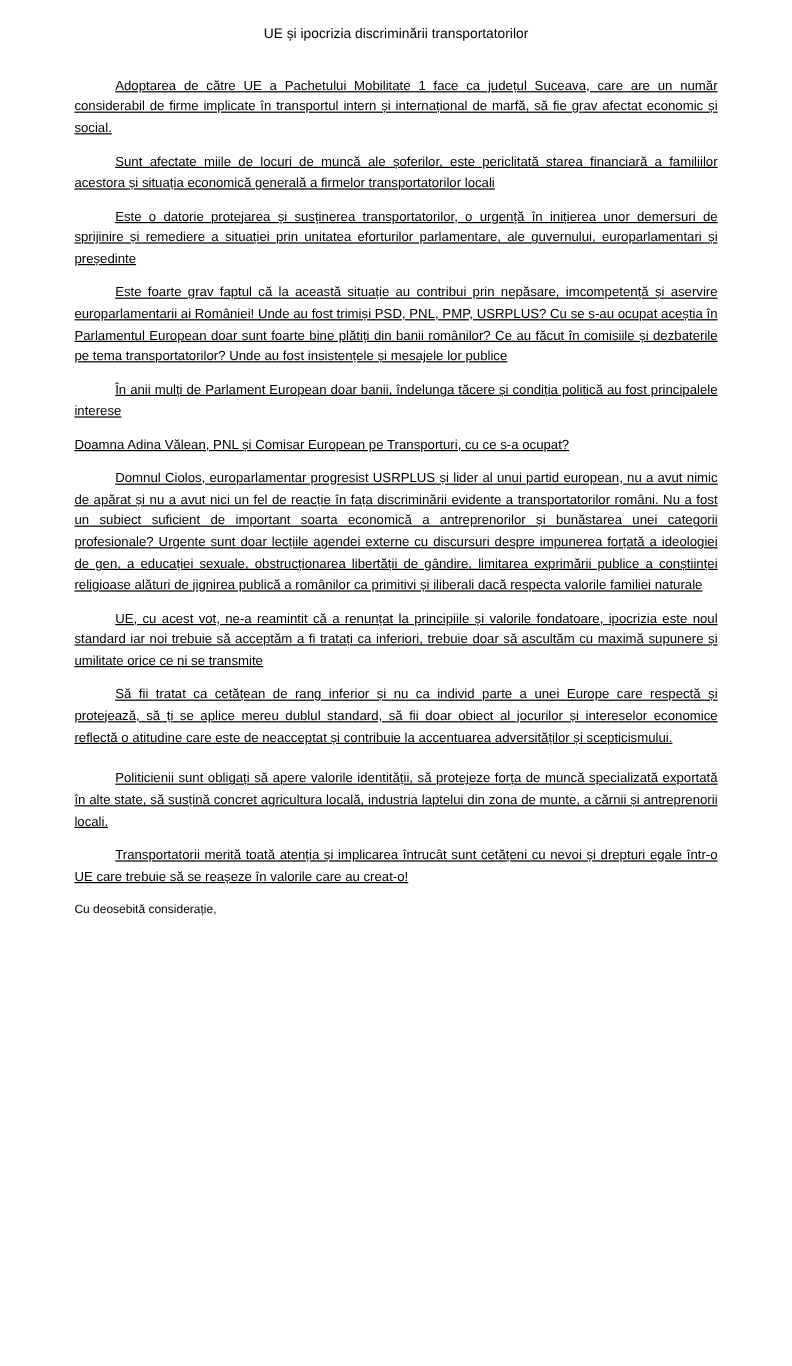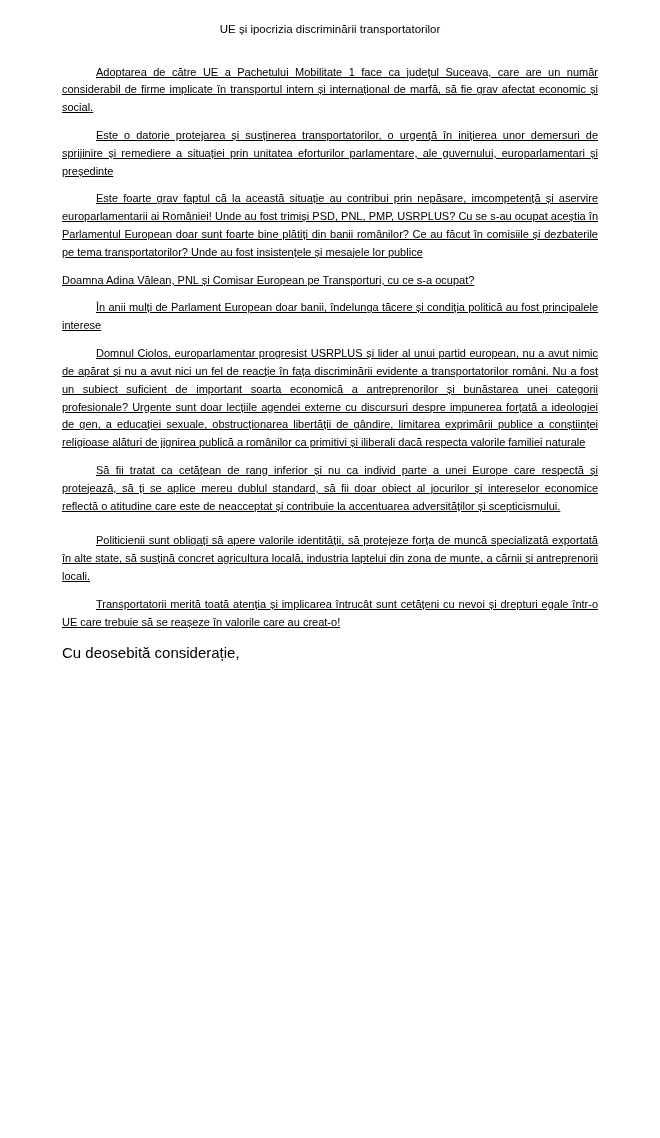--- a/index.html
+++ b/index.html
@@ -39,42 +39,44 @@
     text-indent: 34px;
     text-decoration: underline;
   }
   p.para.noindent {
     text-indent: 0;
   }
   p.para.gap-before {
     margin-top: 17px;
   }
   .signature-block {
-    font-size: 15px;
+    font-size: 10px;
     line-height: 1.62;
   }
   .signature-block p {
     margin: 0 0 14px 0;
     text-indent: 0;
   }
 </style>
 </head>
 <body>
 
 <div class="page">
 
   <h1 class="doc-title">UE și ipocrizia discriminării transportatorilor</h1>
 
   <div class="body-block">
     <p class="para">Adoptarea de către UE a Pachetului Mobilitate 1 face ca județul Suceava, care are un număr considerabil de firme implicate în transportul intern și internațional de marfă, să fie grav afectat economic și social.</p>
+    <p class="para">Sunt afectate miile de locuri de muncă ale șoferilor, este periclitată starea financiară a familiilor acestora și situația economică generală a firmelor transportatorilor locali</p>
     <p class="para">Este o datorie protejarea și susținerea transportatorilor, o urgență în inițierea unor demersuri de sprijinire și remediere a situației prin unitatea eforturilor parlamentare, ale guvernului, europarlamentari și președinte</p>
     <p class="para">Este foarte grav faptul că la această situație au contribui prin nepăsare, imcompetență și aservire europarlamentarii ai României! Unde au fost trimiși PSD, PNL, PMP, USRPLUS? Cu se s-au ocupat aceștia în Parlamentul European doar sunt foarte bine plătiți din banii românilor? Ce au făcut în comisiile și dezbaterile pe tema transportatorilor? Unde au fost insistențele și mesajele lor publice</p>
+    <p class="para">În anii mulți de Parlament European doar banii, îndelunga tăcere și condiția politică au fost principalele interese</p>
     <p class="para noindent">Doamna Adina Vălean, PNL și Comisar European pe Transporturi, cu ce s-a ocupat?</p>
-    <p class="para">În anii mulți de Parlament European doar banii, îndelunga tăcere și condiția politică au fost principalele interese</p>
     <p class="para">Domnul Ciolos, europarlamentar progresist USRPLUS și lider al unui partid european, nu a avut nimic de apărat și nu a avut nici un fel de reacție în fața discriminării evidente a transportatorilor români. Nu a fost un subiect suficient de important soarta economică a antreprenorilor și bunăstarea unei categorii profesionale? Urgente sunt doar lecțiile agendei externe cu discursuri despre impunerea forțată a ideologiei de gen, a educației sexuale, obstrucționarea libertății de gândire, limitarea exprimării publice a conștiinței religioase alături de jignirea publică a românilor ca primitivi și iliberali dacă respecta valorile familiei naturale</p>
+    <p class="para">UE, cu acest vot, ne-a reamintit că a renunțat la principiile și valorile fondatoare, ipocrizia este noul standard iar noi trebuie să acceptăm a fi tratați ca inferiori, trebuie doar să ascultăm cu maximă supunere și umilitate orice ce ni se transmite</p>
     <p class="para">Să fii tratat ca cetățean de rang inferior și nu ca individ parte a unei Europe care respectă și protejează, să ți se aplice mereu dublul standard, să fii doar obiect al jocurilor și intereselor economice reflectă o atitudine care este de neacceptat și contribuie la accentuarea adversităților și scepticismului.</p>
     <p class="para gap-before">Politicienii sunt obligați să apere valorile identității, să protejeze forța de muncă specializată exportată în alte state, să susțină concret agricultura locală, industria laptelui din zona de munte, a cărnii și antreprenorii locali.</p>
     <p class="para">Transportatorii merită toată atenția și implicarea întrucât sunt cetățeni cu nevoi și drepturi egale într-o UE care trebuie să se reașeze în valorile care au creat-o!</p>
   </div>
 
   <div class="signature-block">
     <p>Cu deosebită considerație,</p>
   </div>
 
 </div>

